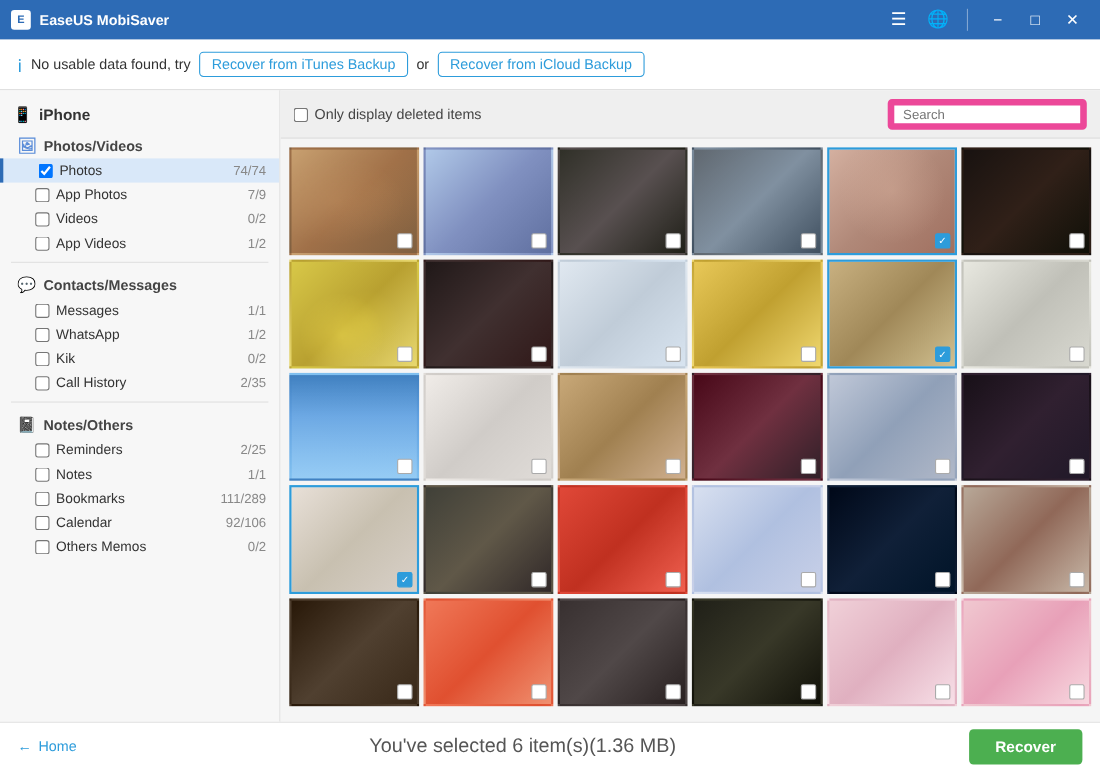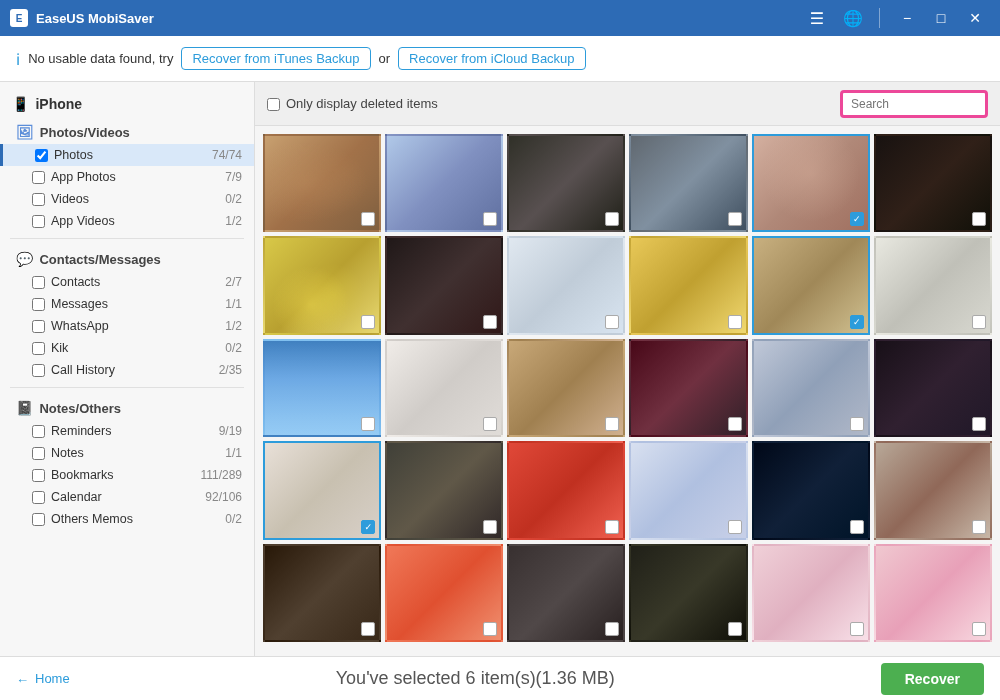--- a/index.html
+++ b/index.html
@@ -107,22 +107,22 @@
       border-bottom: 1px solid #ddd;
       display: flex;
       align-items: center;
       padding: 0 12px;
       gap: 12px;
     }
     .checkbox-label { display: flex; align-items: flex-end; gap: 6px; font-size: 13px; color: #444; cursor: pointer; }
     .search-box {
       margin-left: auto;
       height: 28px;
-      width: 148px;
-      border: 3px solid #ec4899;
+      width: 181px;
+      border: 6px solid #ec4899;
       border-radius: 4px;
       padding: 0 8px;
       font-size: 12px;
       background: white;
       color: #8b5cf6;
       outline: none;
     }
 
     
     .photo-grid {
@@ -267,25 +267,20 @@
     </div>
 
     <div class="sidebar-divider"></div>
 
     <div class="sidebar-category">
       <span class="sidebar-category-icon">💬</span>
       <span>Contacts/Messages</span>
     </div>
     <div class="sidebar-item">
       <input type="checkbox" class="sidebar-checkbox" style="">
-      <span class="sidebar-item-label">Contacts</span>
-      <span class="sidebar-item-count">2/7</span>
-    </div>
-    <div class="sidebar-item">
-      <input type="checkbox" class="sidebar-checkbox" style="">
       <span class="sidebar-item-label">Messages</span>
       <span class="sidebar-item-count">1/1</span>
     </div>
     <div class="sidebar-item">
       <input type="checkbox" class="sidebar-checkbox" style="">
       <span class="sidebar-item-label">WhatsApp</span>
       <span class="sidebar-item-count">1/2</span>
     </div>
     <div class="sidebar-item">
       <input type="checkbox" class="sidebar-checkbox" style="">
@@ -300,21 +295,21 @@
 
     <div class="sidebar-divider"></div>
 
     <div class="sidebar-category">
       <span class="sidebar-category-icon">📓</span>
       <span>Notes/Others</span>
     </div>
     <div class="sidebar-item">
       <input type="checkbox" class="sidebar-checkbox" style="">
       <span class="sidebar-item-label">Reminders</span>
-      <span class="sidebar-item-count">9/19</span>
+      <span class="sidebar-item-count">2/25</span>
     </div>
     <div class="sidebar-item">
       <input type="checkbox" class="sidebar-checkbox" style="">
       <span class="sidebar-item-label">Notes</span>
       <span class="sidebar-item-count">1/1</span>
     </div>
     <div class="sidebar-item">
       <input type="checkbox" class="sidebar-checkbox" style="">
       <span class="sidebar-item-label">Bookmarks</span>
       <span class="sidebar-item-count">111/289</span>

